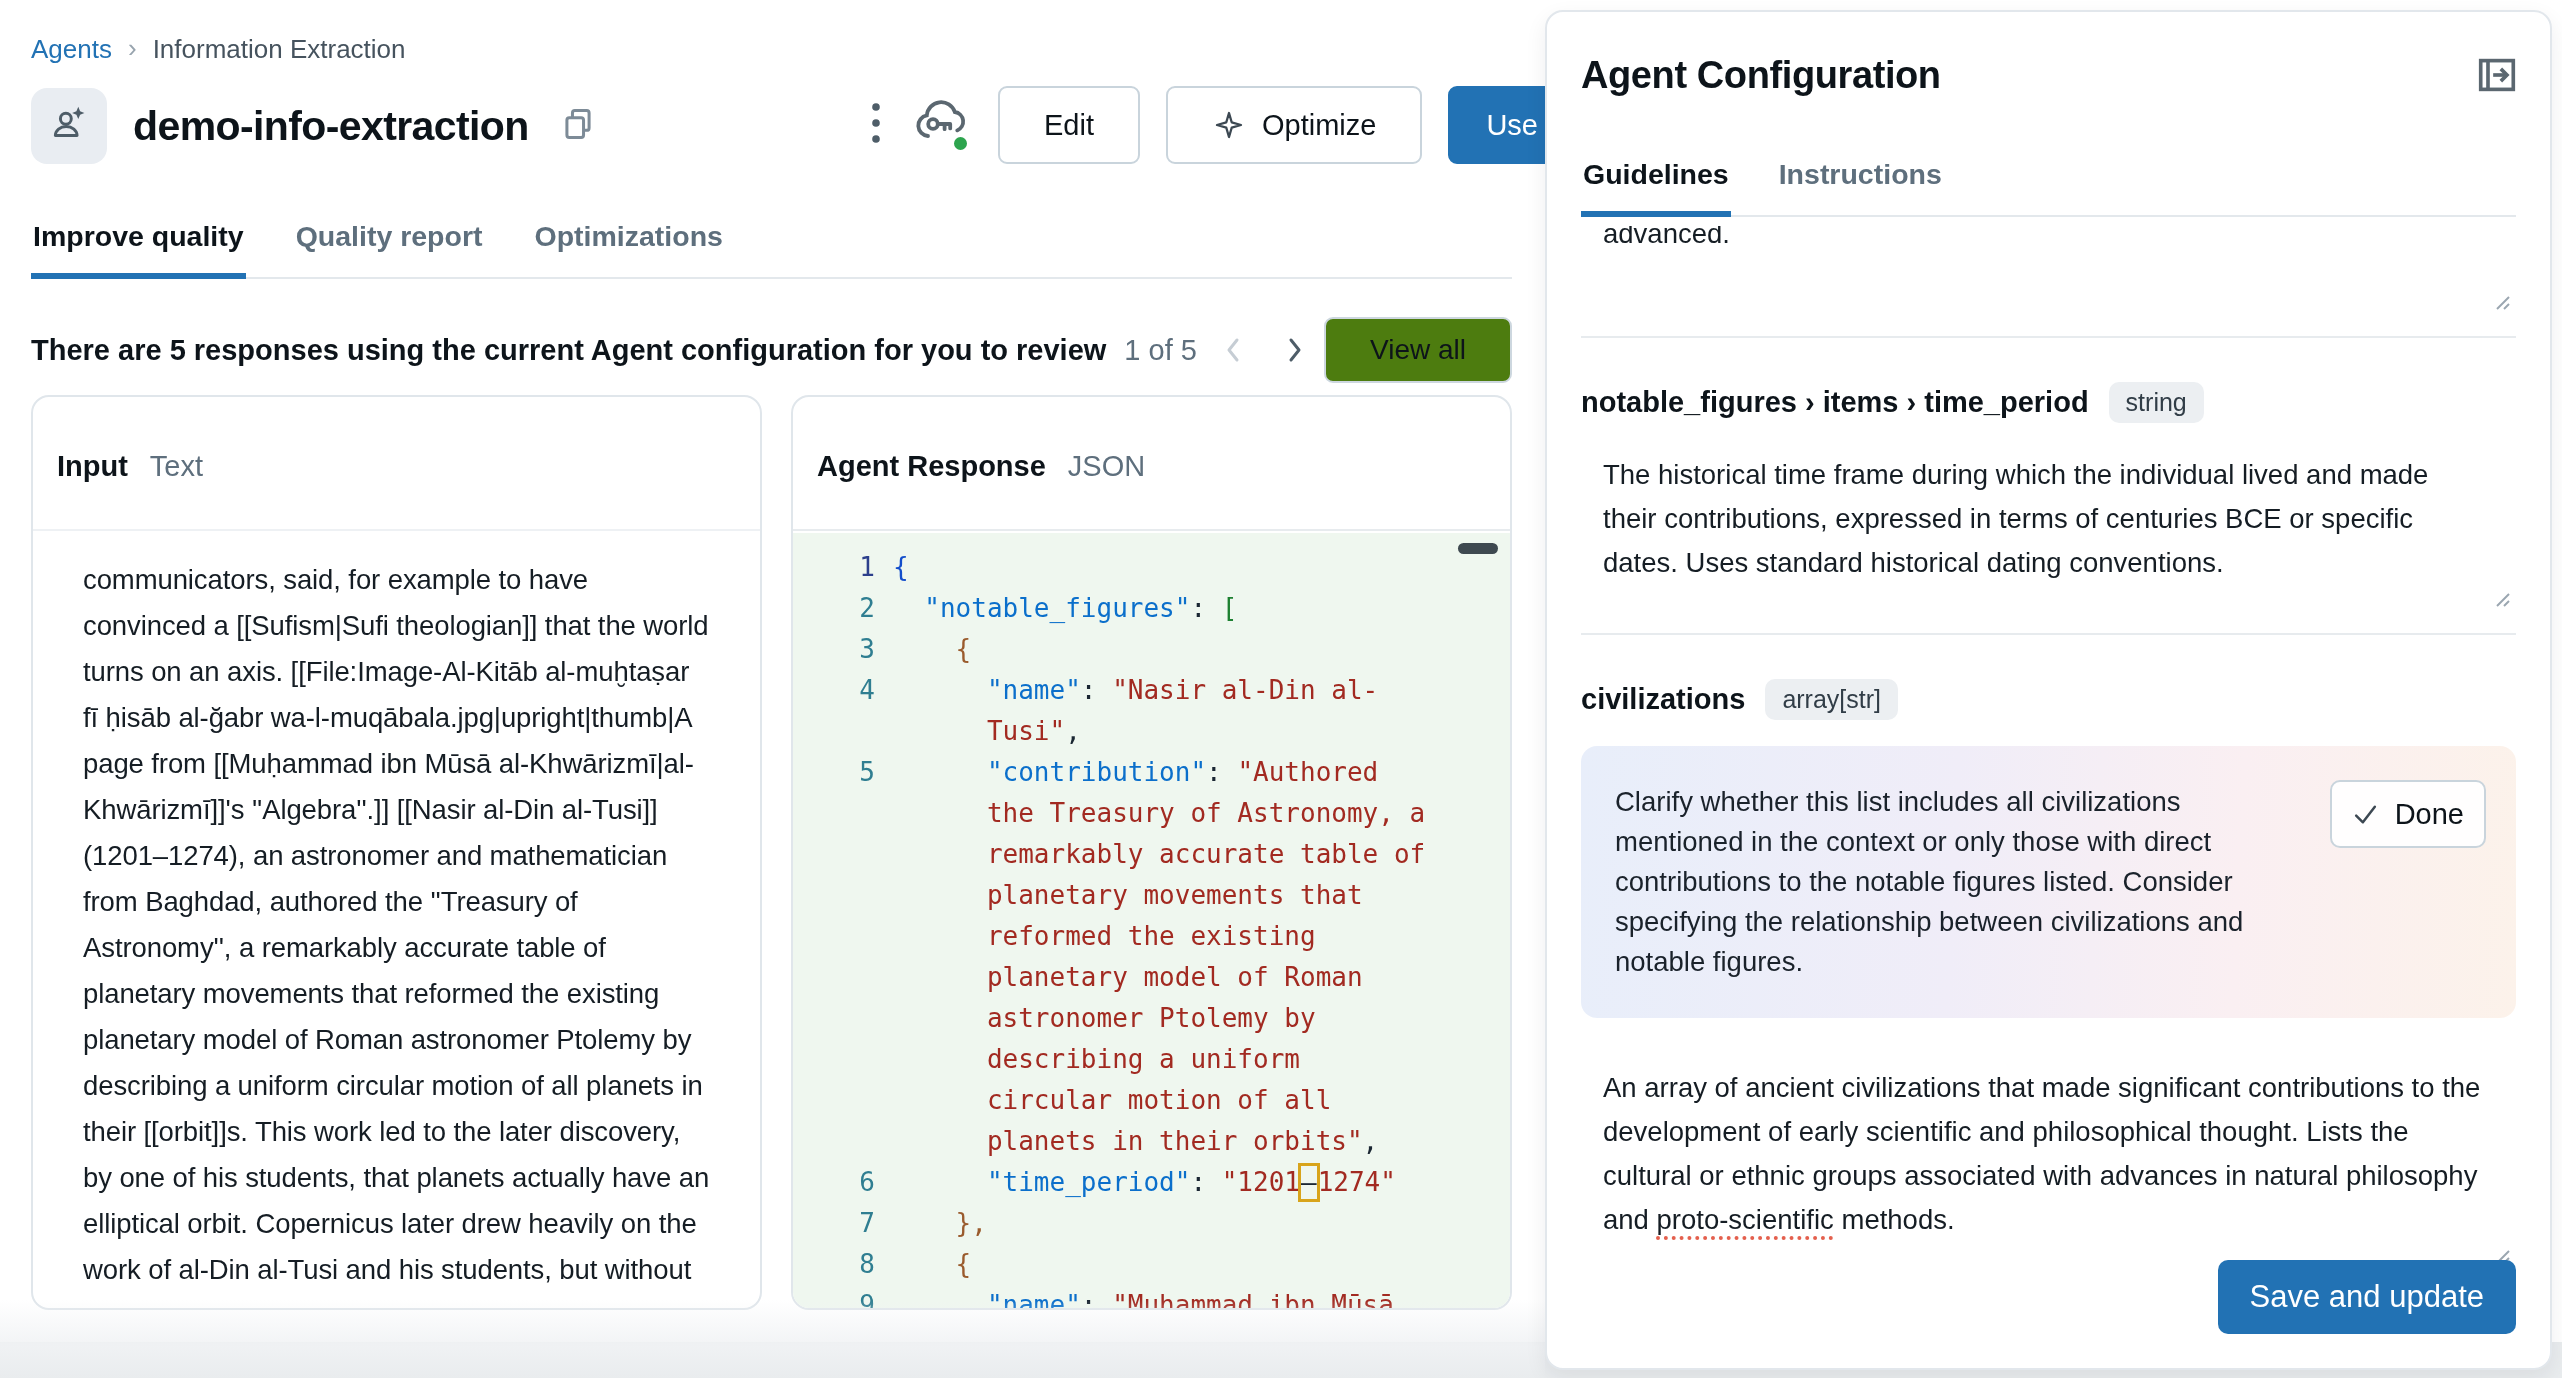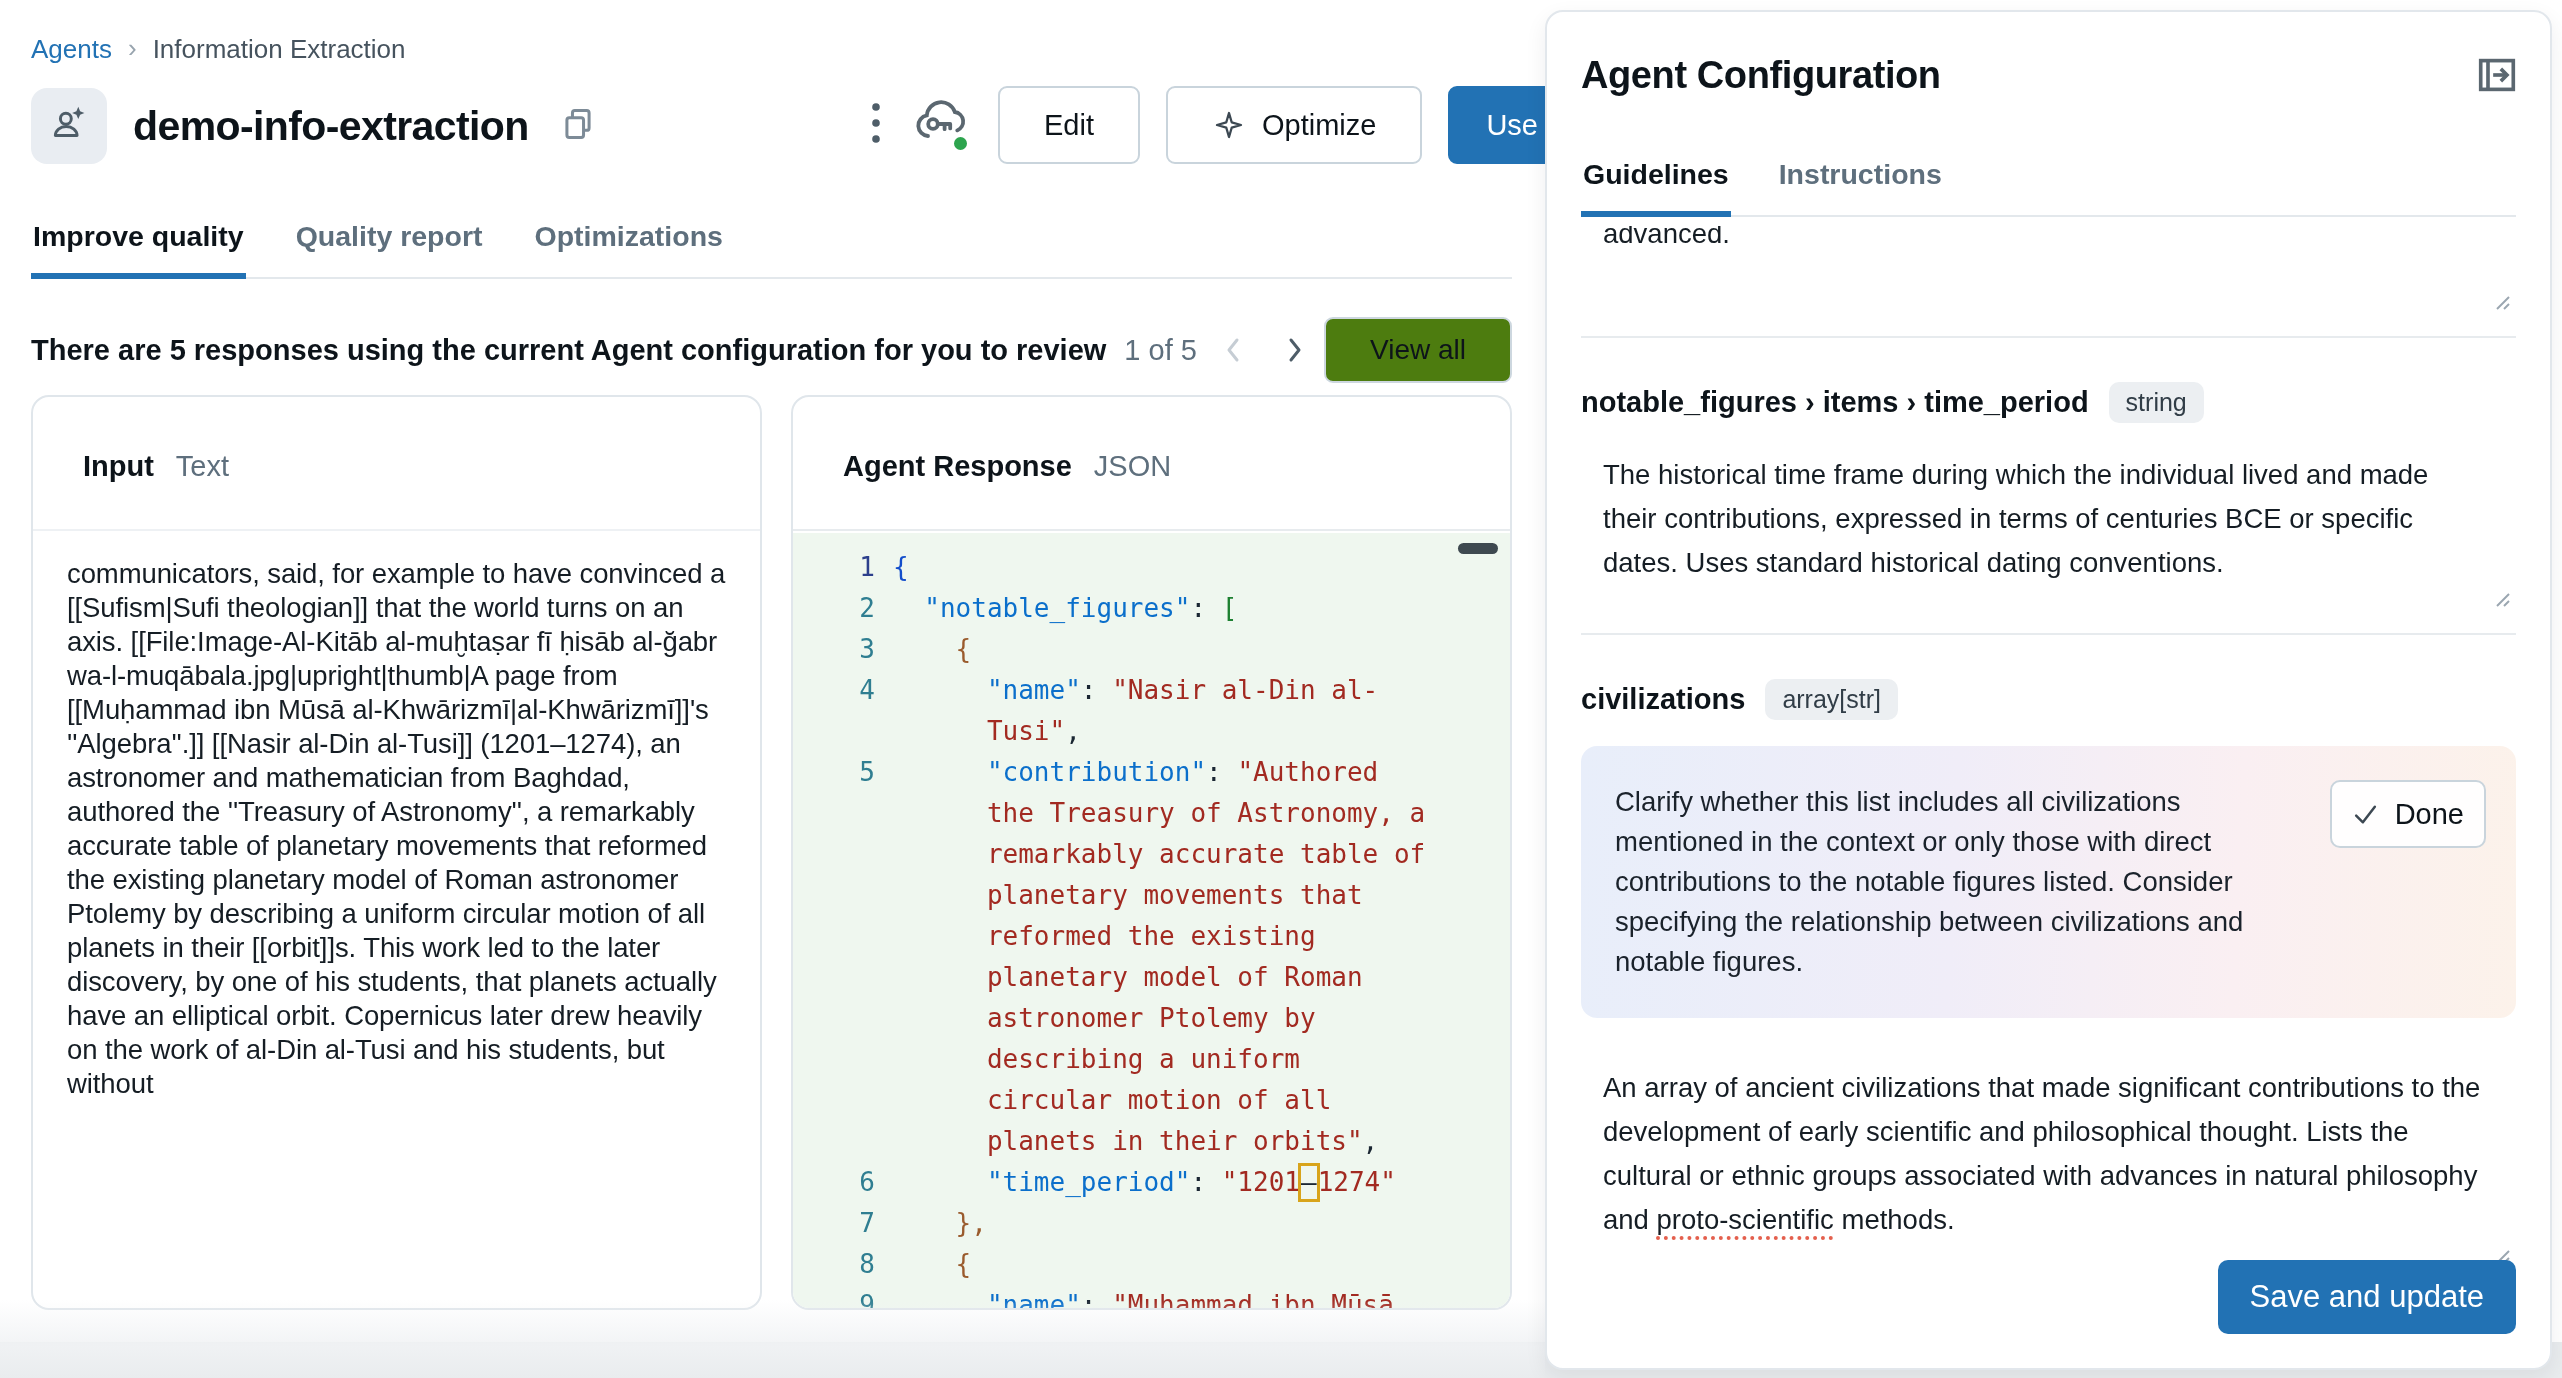--- a/index.html
+++ b/index.html
@@ -37,26 +37,26 @@
   .review-msg { font-size:29px; font-weight:700; color:#0d141a; }
   .review-count { font-size:29px; color:#5e6f7d; margin-left:18px; }
   .pager { margin-left:auto; display:flex; align-items:center; gap:40px; }
   .chev { display:flex; align-items:center; cursor:pointer; }
   .view-all { height:66px; border:2px solid #cdd7df; border-radius:9px; background:#4d7c0f; font-size:28px; color:#0d141a; display:flex; align-items:center; padding:0 44px; margin-left:18px; cursor:pointer; font-family:inherit; }
 
   
   .card { position:absolute; top:395px; height:915px; background:#fff; border:2px solid #e0e6eb; border-radius:18px; overflow:hidden; }
   .card-input { left:31px; width:731px; }
   .card-response { left:791px; width:721px; }
-  .card-head { height:134px; display:flex; align-items:center; gap:22px; padding:6px 50px 0; }
+  .card-head { height:134px; display:flex; align-items:center; gap:22px; padding:6px 24px 0; }
   .card-input .card-head { border-bottom:2px solid #eef1f4; }
   .card-response .card-head { border-bottom:2px solid #e7ebee; }
   .card-title { font-size:29px; font-weight:700; color:#0d141a; }
   .card-format { font-size:29px; color:#5e6f7d; }
-  .input-body { padding:26px 34px; font-size:27.5px; line-height:34px; color:#151d24; letter-spacing:-0.1px; }
+  .input-body { padding:26px 50px; font-size:27.5px; line-height:46px; color:#151d24; letter-spacing:-0.1px; }
 
   .code-area { position:absolute; top:136px; left:0; right:0; bottom:0; background:#eff7ef; }
   .code-thumb { position:absolute; top:10px; right:12px; width:40px; height:11px; border-radius:6px; background:#3e4950; cursor:pointer; }
   .code-lines { padding:14px 24px 0 0; font-family:"DejaVu Sans Mono","Liberation Mono",monospace; font-size:26px; line-height:41px; color:#1b2733; }
   .cl { display:flex; }
   .ln { flex:none; width:82px; text-align:right; color:#2f7e91; margin-right:18px; user-select:none; }
   .ln-first { color:#2c3f8c; }
   .ind { flex:none; }
   .ct { flex:none; width:445px; white-space:pre-wrap; overflow-wrap:break-word; }
   .tk-p { color:#1b2733; }

